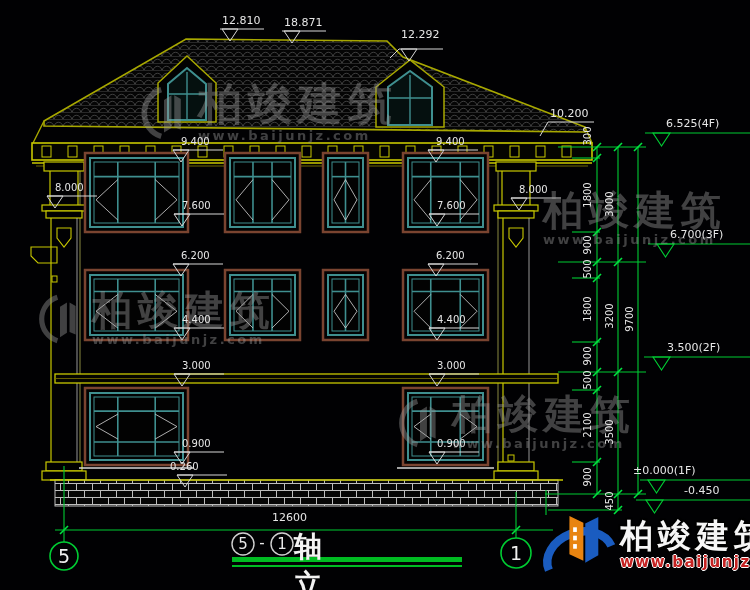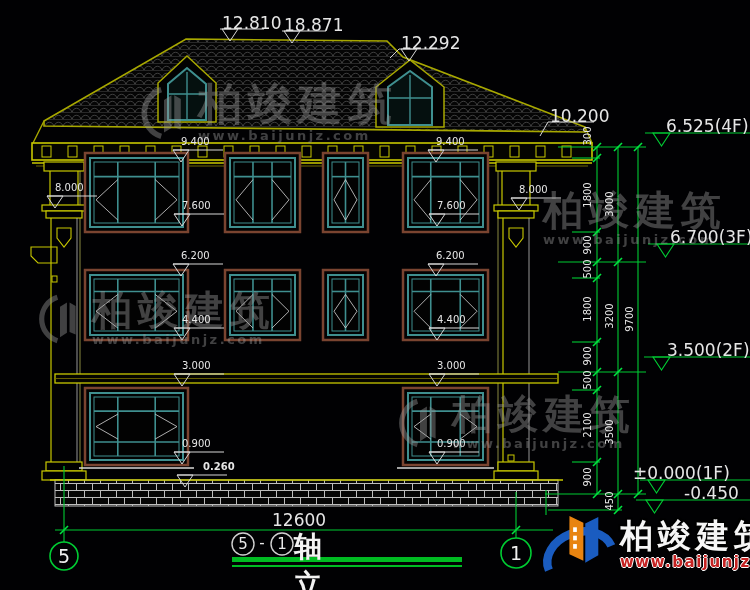--- a/index.html
+++ b/index.html
@@ -1,19 +1,19 @@
 <!DOCTYPE html>
 <html><head>
 <meta charset="utf-8">
 <style>
   html,body{margin:0;padding:0;background:#000;}
   #stage{position:relative;width:750px;height:590px;background:#010103;overflow:hidden;
          font-family:"DejaVu Sans","Liberation Sans",sans-serif;}
   .ann{position:absolute;color:#e6e6e6;font-size:10px;white-space:nowrap;line-height:1;}
-  .ann.big{font-size:17px;}
+  .ann.big{font-size:11px;}
   .vdim{position:absolute;color:#e6e6e6;font-size:10px;white-space:nowrap;line-height:1;
         transform:translate(-50%,-50%) rotate(-90deg);}
   .bubble{position:absolute;color:#f0f0f0;font-size:19px;transform:translate(-50%,-50%);}
   .wm{position:absolute;opacity:.42;color:#9a9a9a;display:flex;align-items:center;gap:6px;pointer-events:none;}
   .wm .col{display:flex;flex-direction:column;}
   .wm .brand{font-weight:bold;letter-spacing:6px;line-height:1;}
   .wm .url{font-size:13px;font-weight:bold;letter-spacing:2.5px;margin-top:2px;}
   #title-bar{position:absolute;left:228px;top:526px;}
   #title-text{position:absolute;left:66px;top:2px;color:#f2f2f2;font-size:28px;font-weight:bold;letter-spacing:4px;}
   .tcirc{position:absolute;color:#e8e8e8;font-size:15px;transform:translate(-50%,-50%);}
@@ -358,36 +358,36 @@
       <polygon points="41,11 48,15 48,48 41,45" fill="#999"></polygon>
     </svg>
     <div class="col">
       <span class="brand" style="font-size:40px;">柏竣建筑</span>
       <span class="url">www.baijunjz.com</span>
     </div>
   </div>
 
   <span class="ann big" style="left:222px;top:15px;">12.810</span>
   <span class="ann big" style="left:284px;top:17px;">18.871</span>
-  <span class="ann big" style="left:401px;top:35px;">12.292</span>
+  <span class="ann big" style="left:401px;top:29px;">12.292</span>
   <span class="ann big" style="left:550px;top:108px;">10.200</span>
 
   <span class="ann" style="left:181px;top:137px;">9.400</span>
   <span class="ann" style="left:436px;top:137px;">9.400</span>
   <span class="ann" style="left:182px;top:201px;">7.600</span>
   <span class="ann" style="left:437px;top:201px;">7.600</span>
   <span class="ann" style="left:181px;top:251px;">6.200</span>
   <span class="ann" style="left:436px;top:251px;">6.200</span>
   <span class="ann" style="left:182px;top:315px;">4.400</span>
   <span class="ann" style="left:437px;top:315px;">4.400</span>
   <span class="ann" style="left:182px;top:361px;">3.000</span>
   <span class="ann" style="left:437px;top:361px;">3.000</span>
   <span class="ann" style="left:182px;top:439px;">0.900</span>
   <span class="ann" style="left:437px;top:439px;">0.900</span>
-  <span class="ann" style="left:203px;top:462px;font-weight:bold;">0.260</span>
+  <span class="ann" style="left:170px;top:462px;">0.260</span>
   <span class="ann" style="left:55px;top:183px;">8.000</span>
   <span class="ann" style="left:519px;top:185px;">8.000</span>
 
   <span class="ann big" style="left:666px;top:118px;">6.525(4F)</span>
   <span class="ann big" style="left:670px;top:229px;">6.700(3F)</span>
   <span class="ann big" style="left:667px;top:342px;">3.500(2F)</span>
   <span class="ann big" style="left:633px;top:465px;">±0.000(1F)</span>
   <span class="ann big" style="left:684px;top:485px;text-align:right;">-0.450</span>
 
   <span class="vdim" style="left:588px;top:136px;">300</span>

